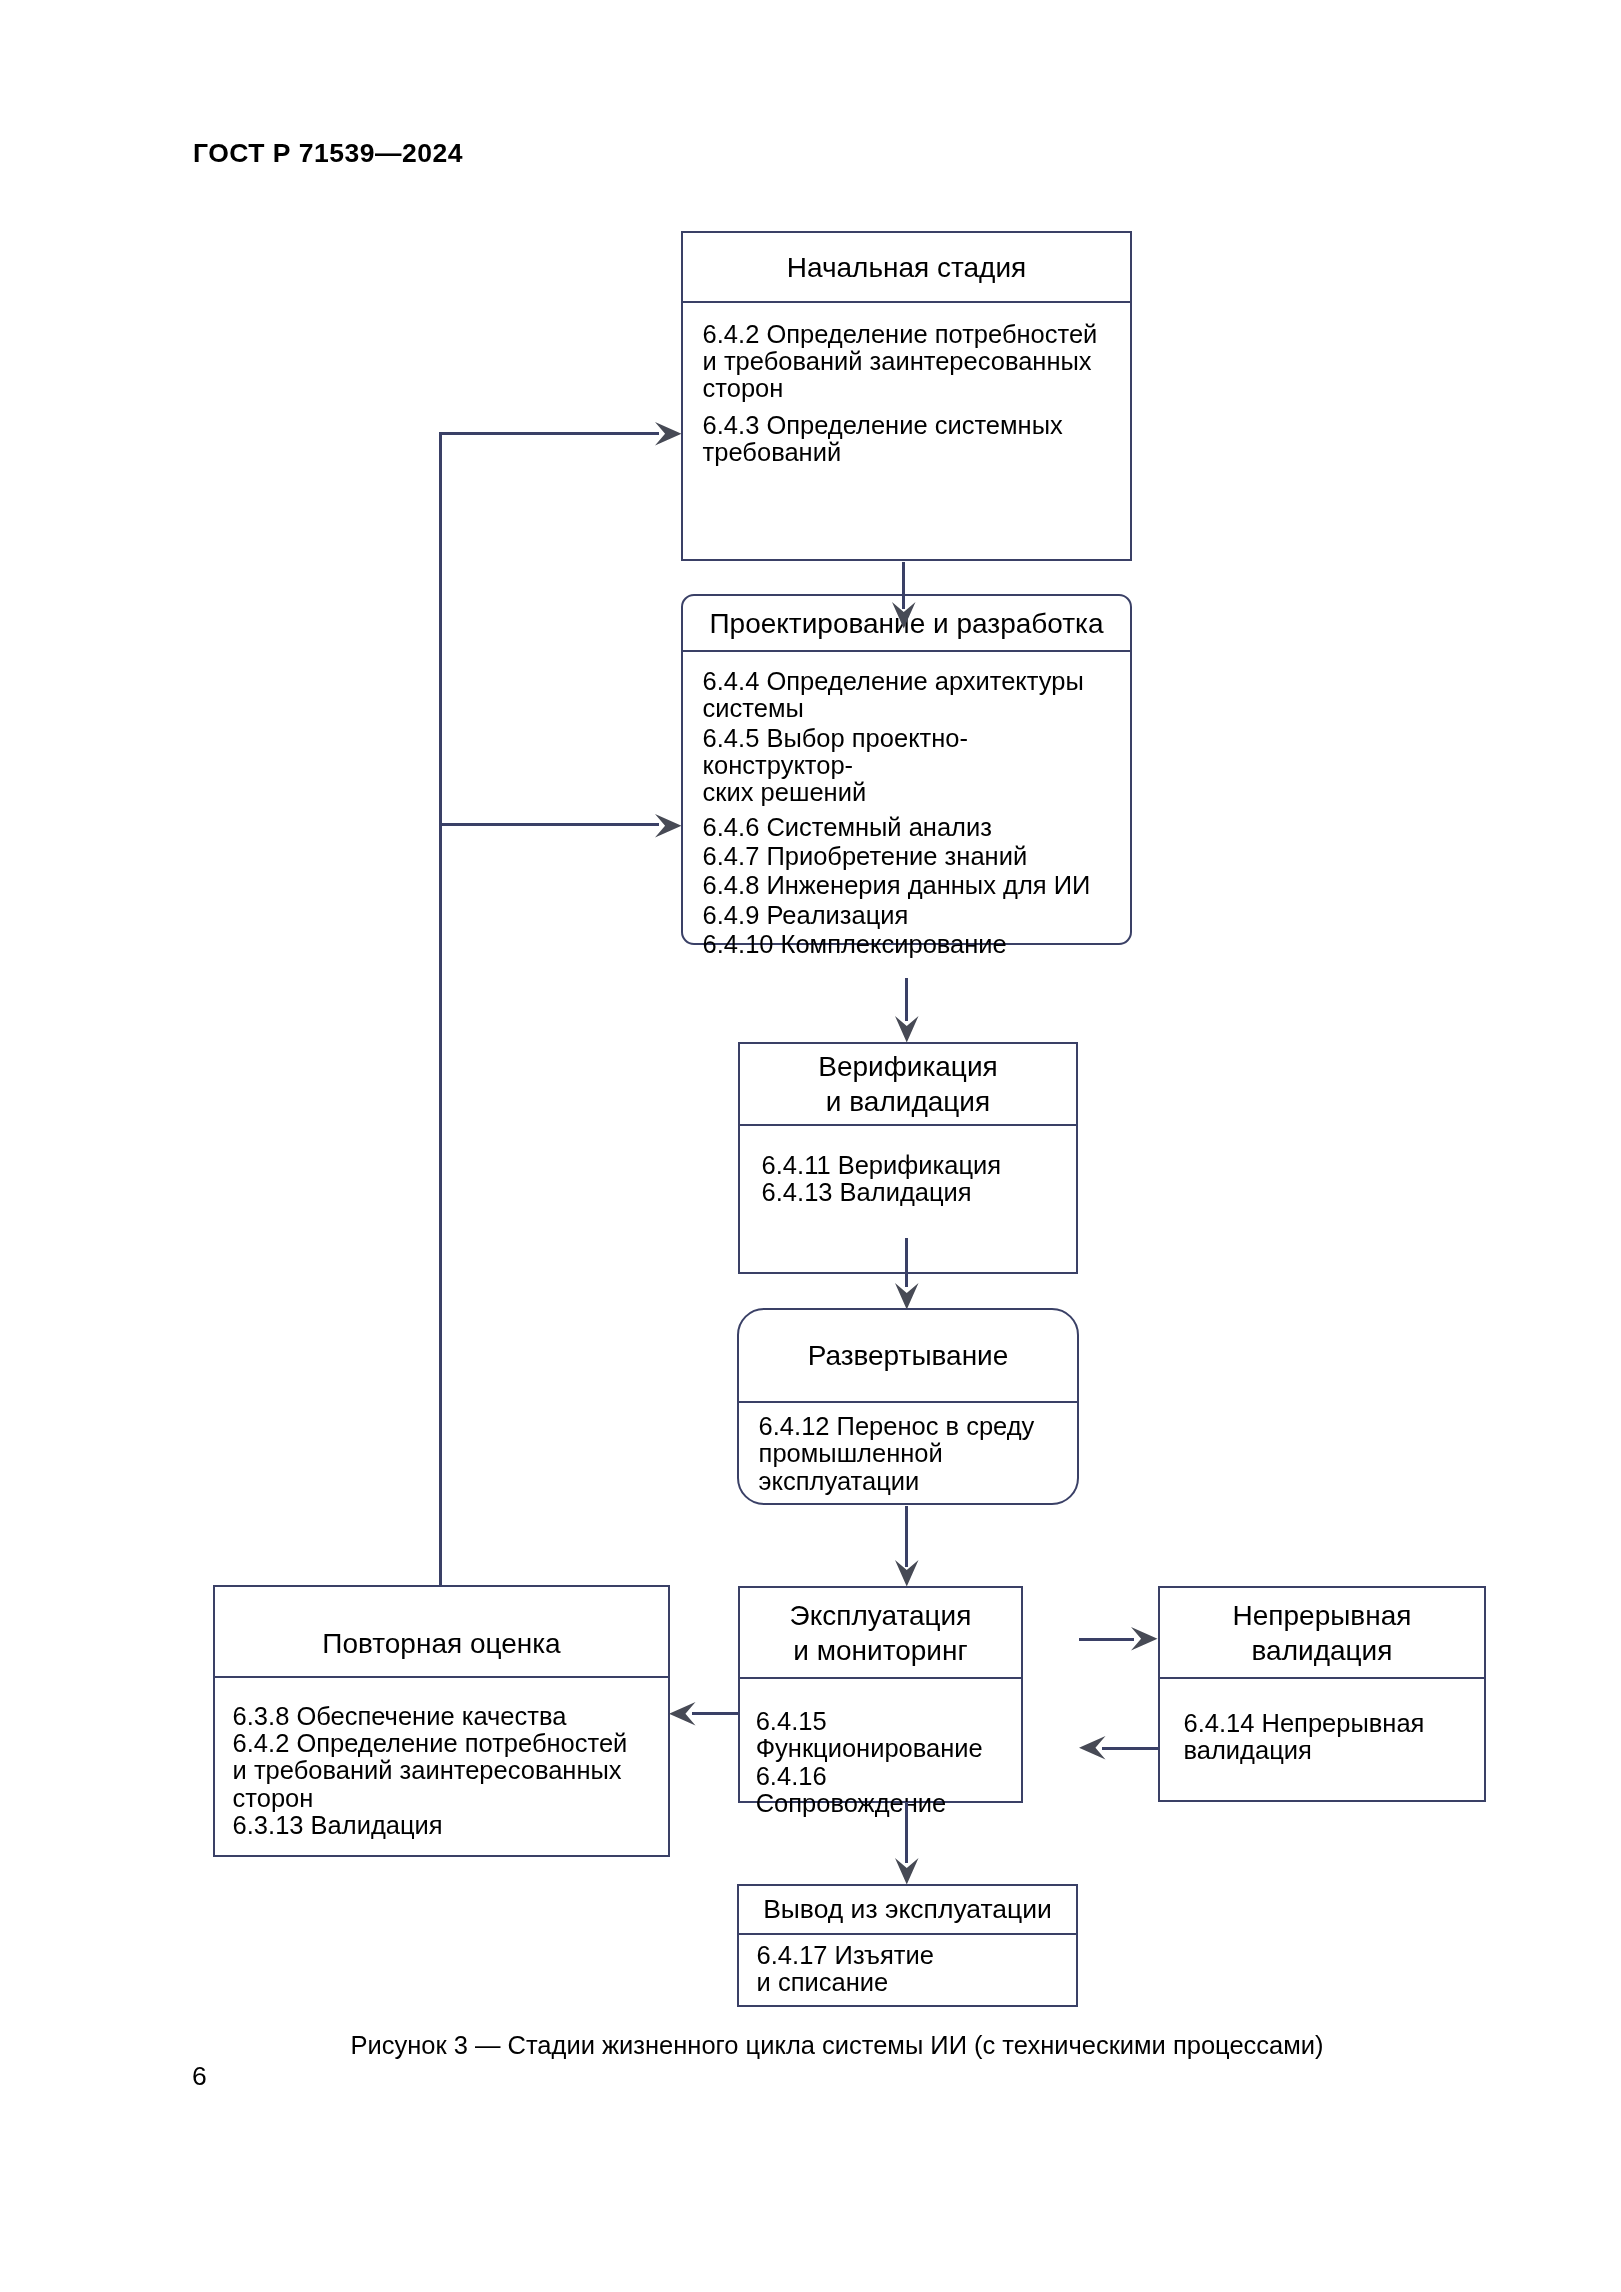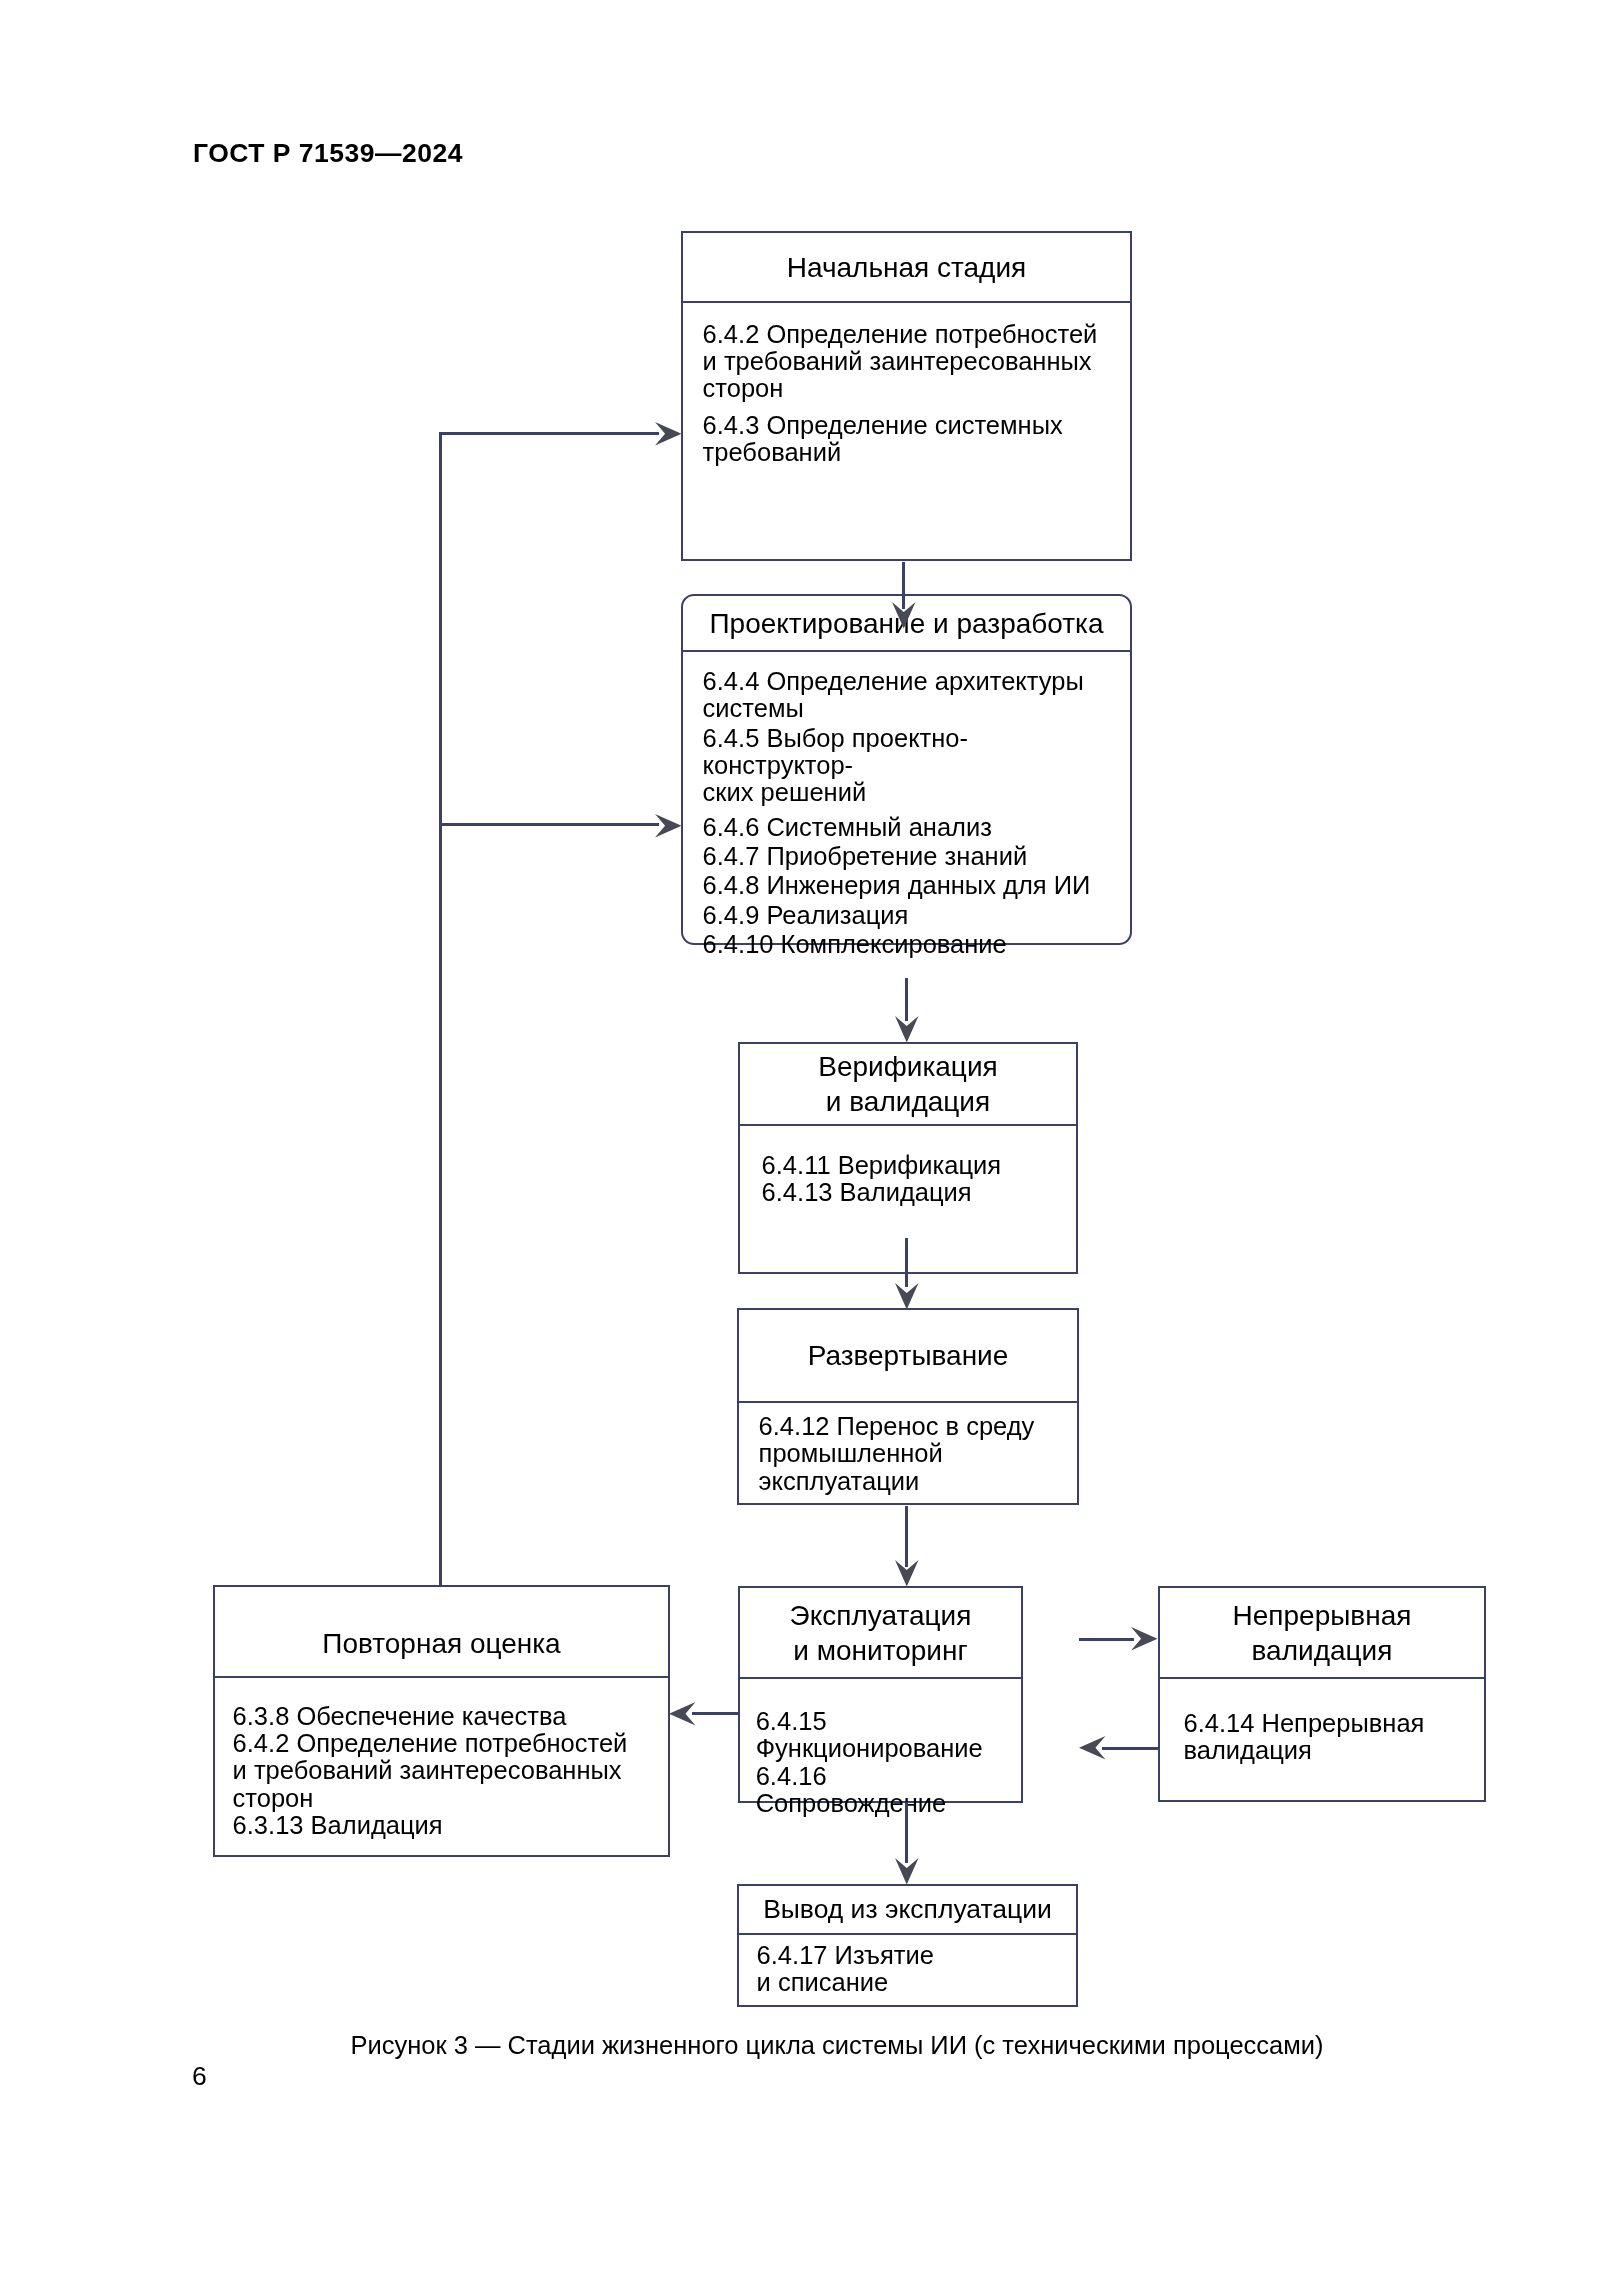--- a/index.html
+++ b/index.html
@@ -65,21 +65,21 @@
   #box-design         {left:681px;  top:594px;  width:451px; height:351px;border-radius:13px;}
   #box-design .box-title{height:56px;}
   #box-design .box-body {padding:15.7px 11.8px 0 19.6px;}
   #box-design .item + .item{margin-top:2px;}
   #box-design .item:nth-child(3){margin-top:6.9px;}
 
   #box-verification   {left:738px;  top:1042px; width:340px; height:232px;}
   #box-verification .box-title{height:82px;}
   #box-verification .box-body {padding:25.5px 9.8px 0 21.6px;}
 
-  #box-deployment     {left:737px;  top:1308px; width:342px; height:197px;}
+  #box-deployment     {left:737px;  top:1308px; width:342px; height:197px;border-radius:27px;}
   #box-deployment .box-title{height:93px;}
   #box-deployment .box-body {padding:9.8px 9.8px 0 19.6px;}
 
   #box-operation      {left:738px;  top:1586px; width:285px; height:217px;}
   #box-operation .box-title{height:91px;}
   #box-operation .box-body {padding:29px 7.8px 0 15.7px;}
 
   #box-reassessment   {left:213px;  top:1585px; width:457px; height:272px;}
   #box-reassessment .box-title{height:67px;margin-top:24px;}
   #box-reassessment .box-body {padding:24.5px 9.8px 0 17.6px;}

